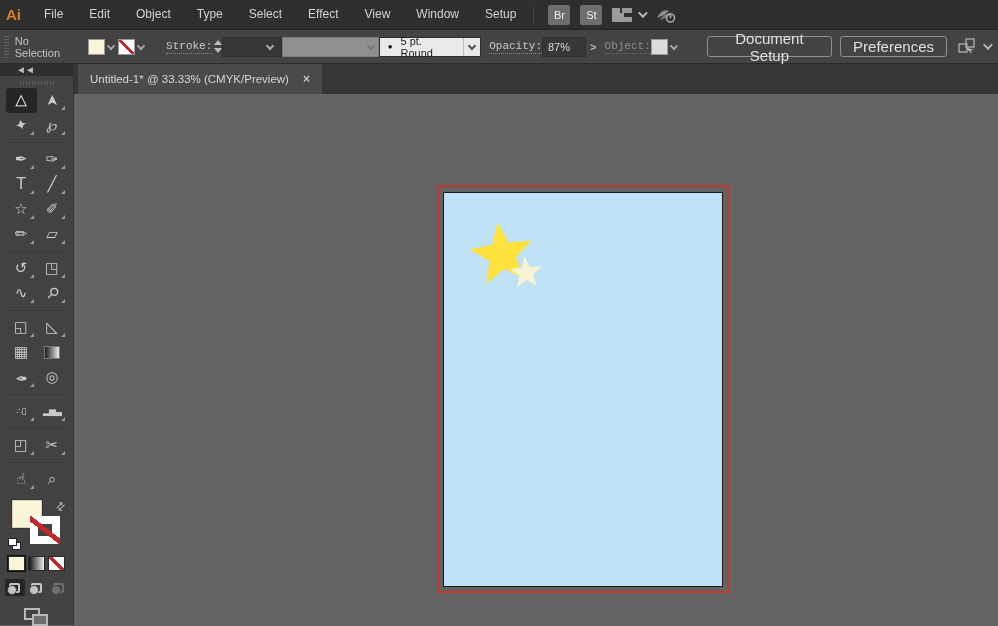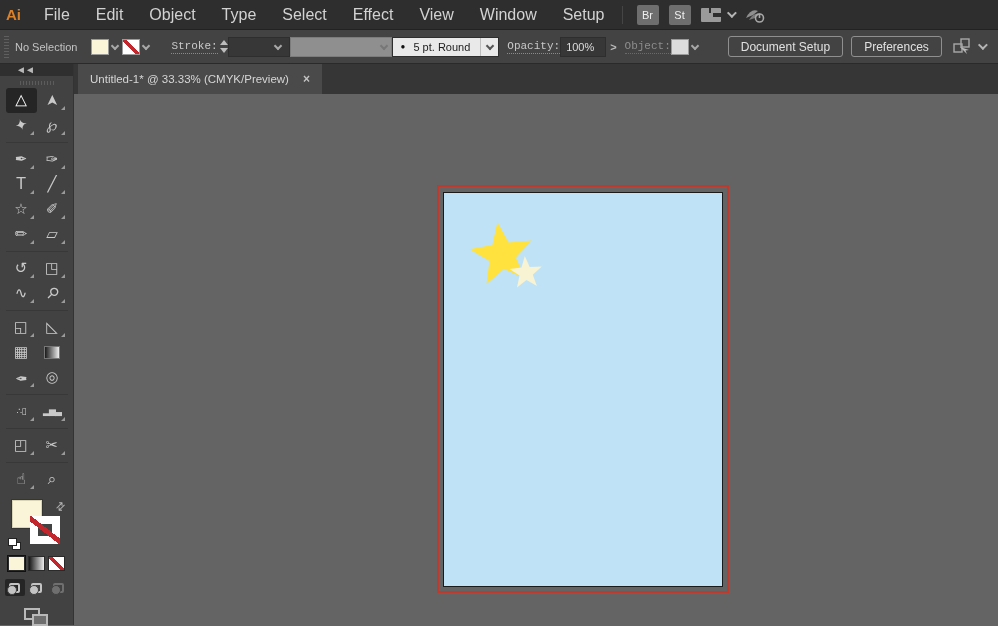--- a/index.html
+++ b/index.html
@@ -4,21 +4,21 @@
 <style>
   * { margin:0; padding:0; box-sizing:border-box; }
   html,body { width:998px; height:626px; overflow:hidden; background:#646464;
     font-family:"Liberation Sans","DejaVu Sans",sans-serif; font-size:11px; color:#d2d2d2;
     -webkit-font-smoothing:antialiased; }
 
   
   .menubar { height:30px; background:#2e2e2e; display:flex; align-items:center;
     border-bottom:1px solid #222; padding:0 0; }
   .ai-logo { color:#d9822b; font-weight:bold; font-size:15px; padding:0 10px 0 6px; letter-spacing:0; }
-  .mitem { padding:0 13px; font-size:16px; color:#d2d2d2; cursor:default; line-height:29px; }
+  .mitem { padding:0 13px; font-size:12px; color:#d2d2d2; cursor:default; line-height:29px; }
   .menubar-right { margin-left:auto; display:flex; align-items:center; gap:10px; padding-right:380px; }
   .vsep { width:1px; height:18px; background:#454545; margin:0 4px; }
   .tile { width:22px; height:20px; background:#6e6e6e; color:#f0f0f0; font-size:11px;
     display:flex; align-items:center; justify-content:center; border-radius:2px; }
   .ws-icon { width:20px; height:14px; background:#9a9a9a; border-radius:1px; position:relative; }
   .ws-icon::after { content:""; position:absolute; right:-1px; top:5px; width:9px; height:4px; background:#2e2e2e; }
   .ws-icon::before { content:""; position:absolute; left:8px; top:0; width:2px; height:5px; background:#2e2e2e; }
   .chev { width:7px; height:7px; border-right:2px solid #b5b5b5; border-bottom:2px solid #b5b5b5;
     transform:rotate(45deg) translateY(-2px); display:inline-block; }
   .gpu-icon svg { display:block; }
@@ -48,21 +48,21 @@
   .vw-combo { height:20px; background:#e9e9e9; color:#1c1c1c; display:flex; align-items:center;
     border:1px solid #2e2e2e; }
   .vw-main { padding:0 10px 0 8px; display:flex; align-items:center; gap:8px; }
   .vw-dot { font-size:8px; color:#111; }
   .vw-chev { width:18px; height:100%; border-left:1px solid #bdbdbd; display:flex; align-items:center; justify-content:center; }
   .vw-chev .mini-chev { border-color:#555; margin:0 0 2px 0; }
   .opacity-well { width:46px; padding-left:5px; color:#ddd; }
   .gt { color:#bbb; font-size:11px; margin-left:4px; font-weight:bold; }
   .style-chip { width:18px; height:16px; background:#dcdcdc; border:1px solid #9b9b9b; }
   .cb-btn { height:21px; padding:0 12px; border:1px solid #8f8f8f; border-radius:3px; background:transparent;
-    color:#e0e0e0; font-size:12px; font-family:inherit; display:flex; align-items:center; }
+    color:#e0e0e0; font-size:15px; font-family:inherit; display:flex; align-items:center; }
   .btn-group { display:flex; gap:8px; margin-left:26px; }
   .sel-sim { display:flex; align-items:center; gap:4px; margin-left:10px; }
 
   
   .main { display:flex; height:561px; }
 
   
   .toolbar { width:74px; background:#424242; border-right:1px solid #333; display:flex; flex-direction:column; }
   .tb-head { height:14px; background:#2f2f2f; color:#b9b9b9; font-size:10px; line-height:12px;
     padding-left:16px; letter-spacing:-1px; }
@@ -187,21 +187,21 @@
       <span class="vw-dot">●</span>
       <span>5 pt. Round</span>
     </span>
     <span class="vw-chev">
       <span class="mini-chev"></span>
     </span>
   </div>
 
   <span class="cb-label" style="margin-left:8px">Opacity:</span>
   <div class="well opacity-well">
-    <span>100%</span>
+    <span>87%</span>
   </div>
   <span class="gt">&gt;</span>
 
   <span class="cb-label dim" style="margin-left:8px">Object:</span>
   <div class="style-chip"></div>
   <span class="mini-chev"></span>
 
   <div class="btn-group">
     <button class="cb-btn">Document Setup</button>
     <button class="cb-btn">Preferences</button>

